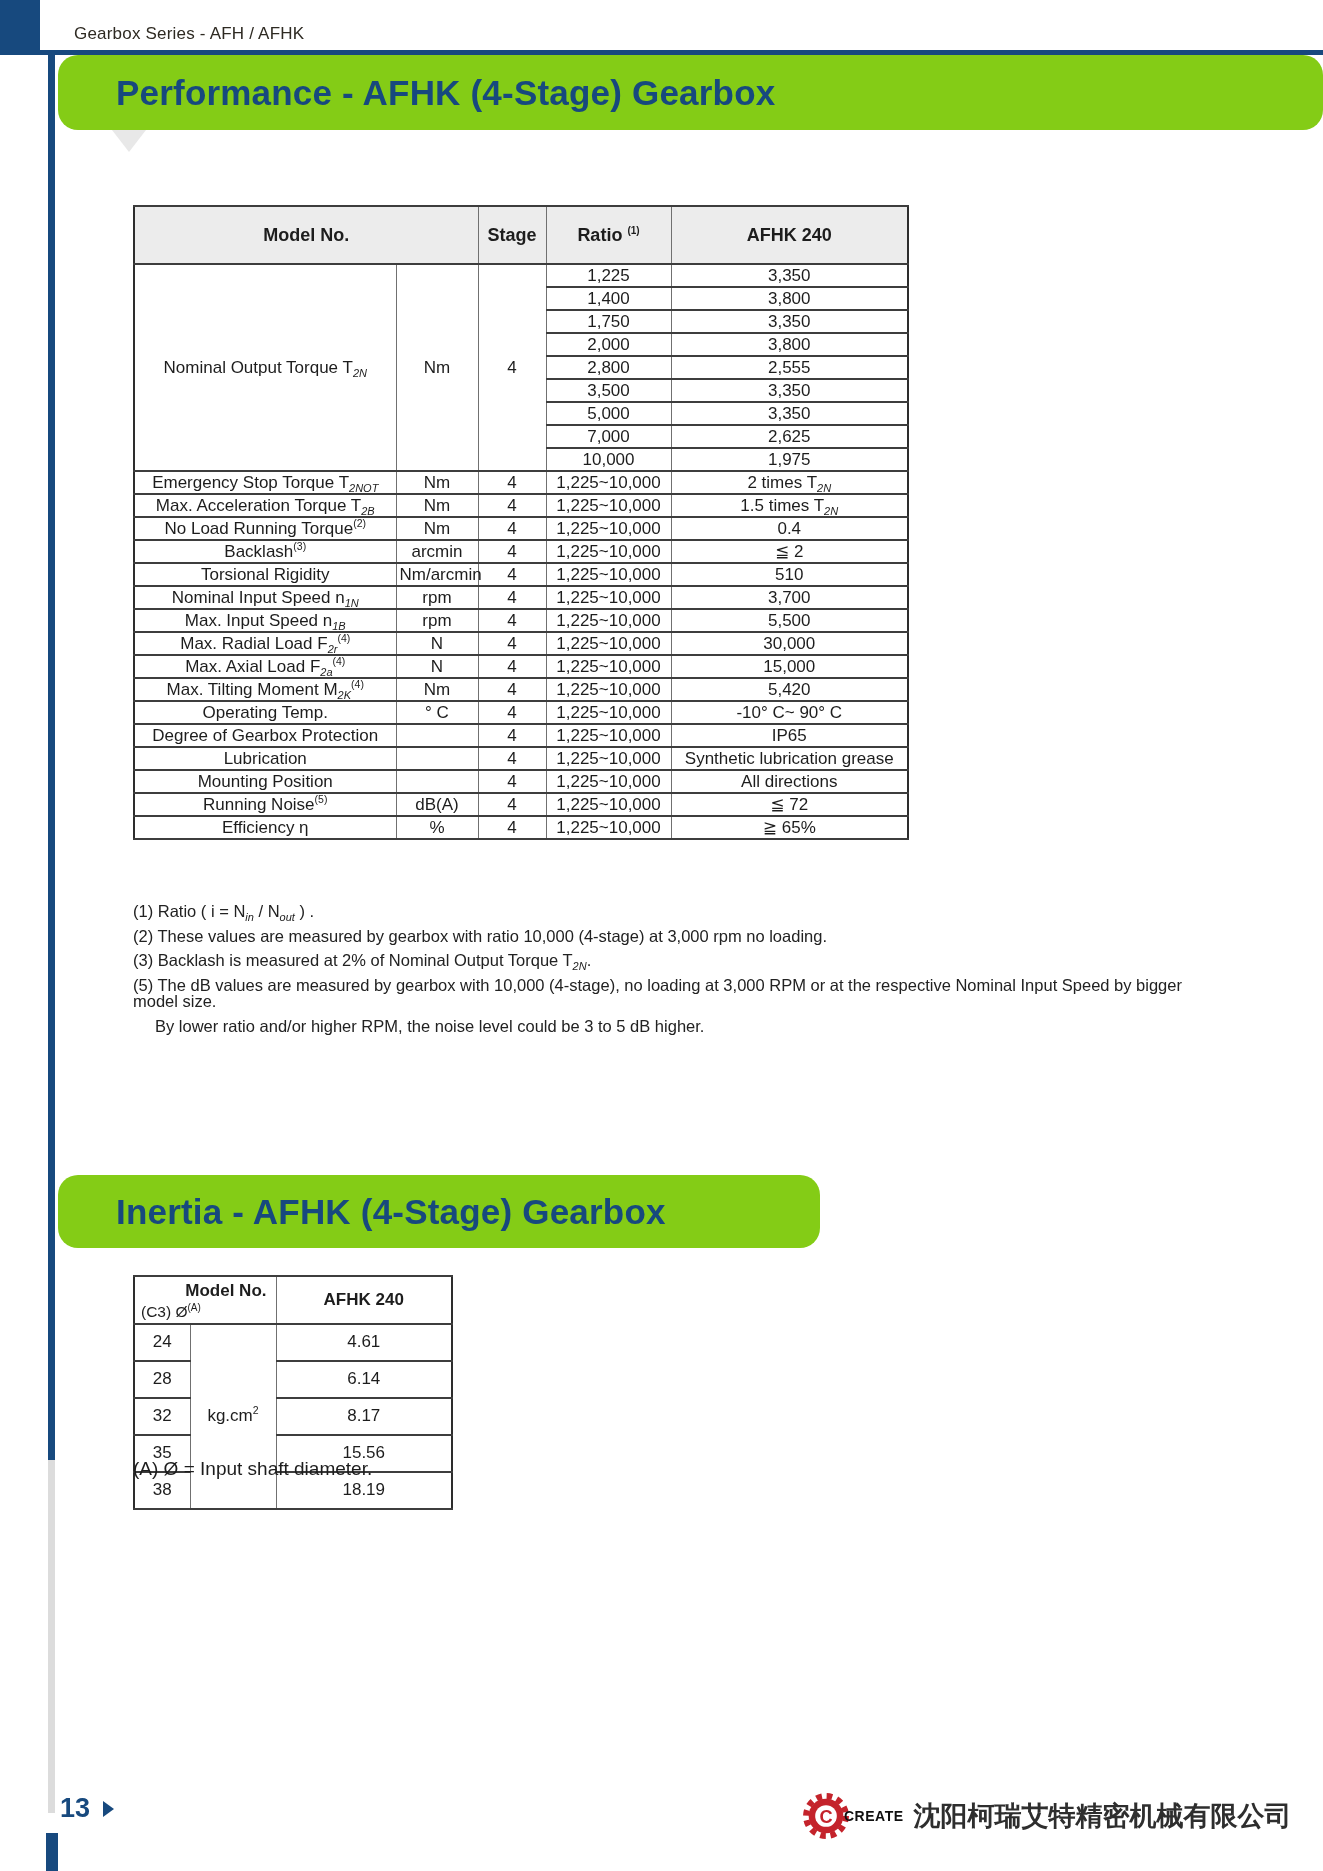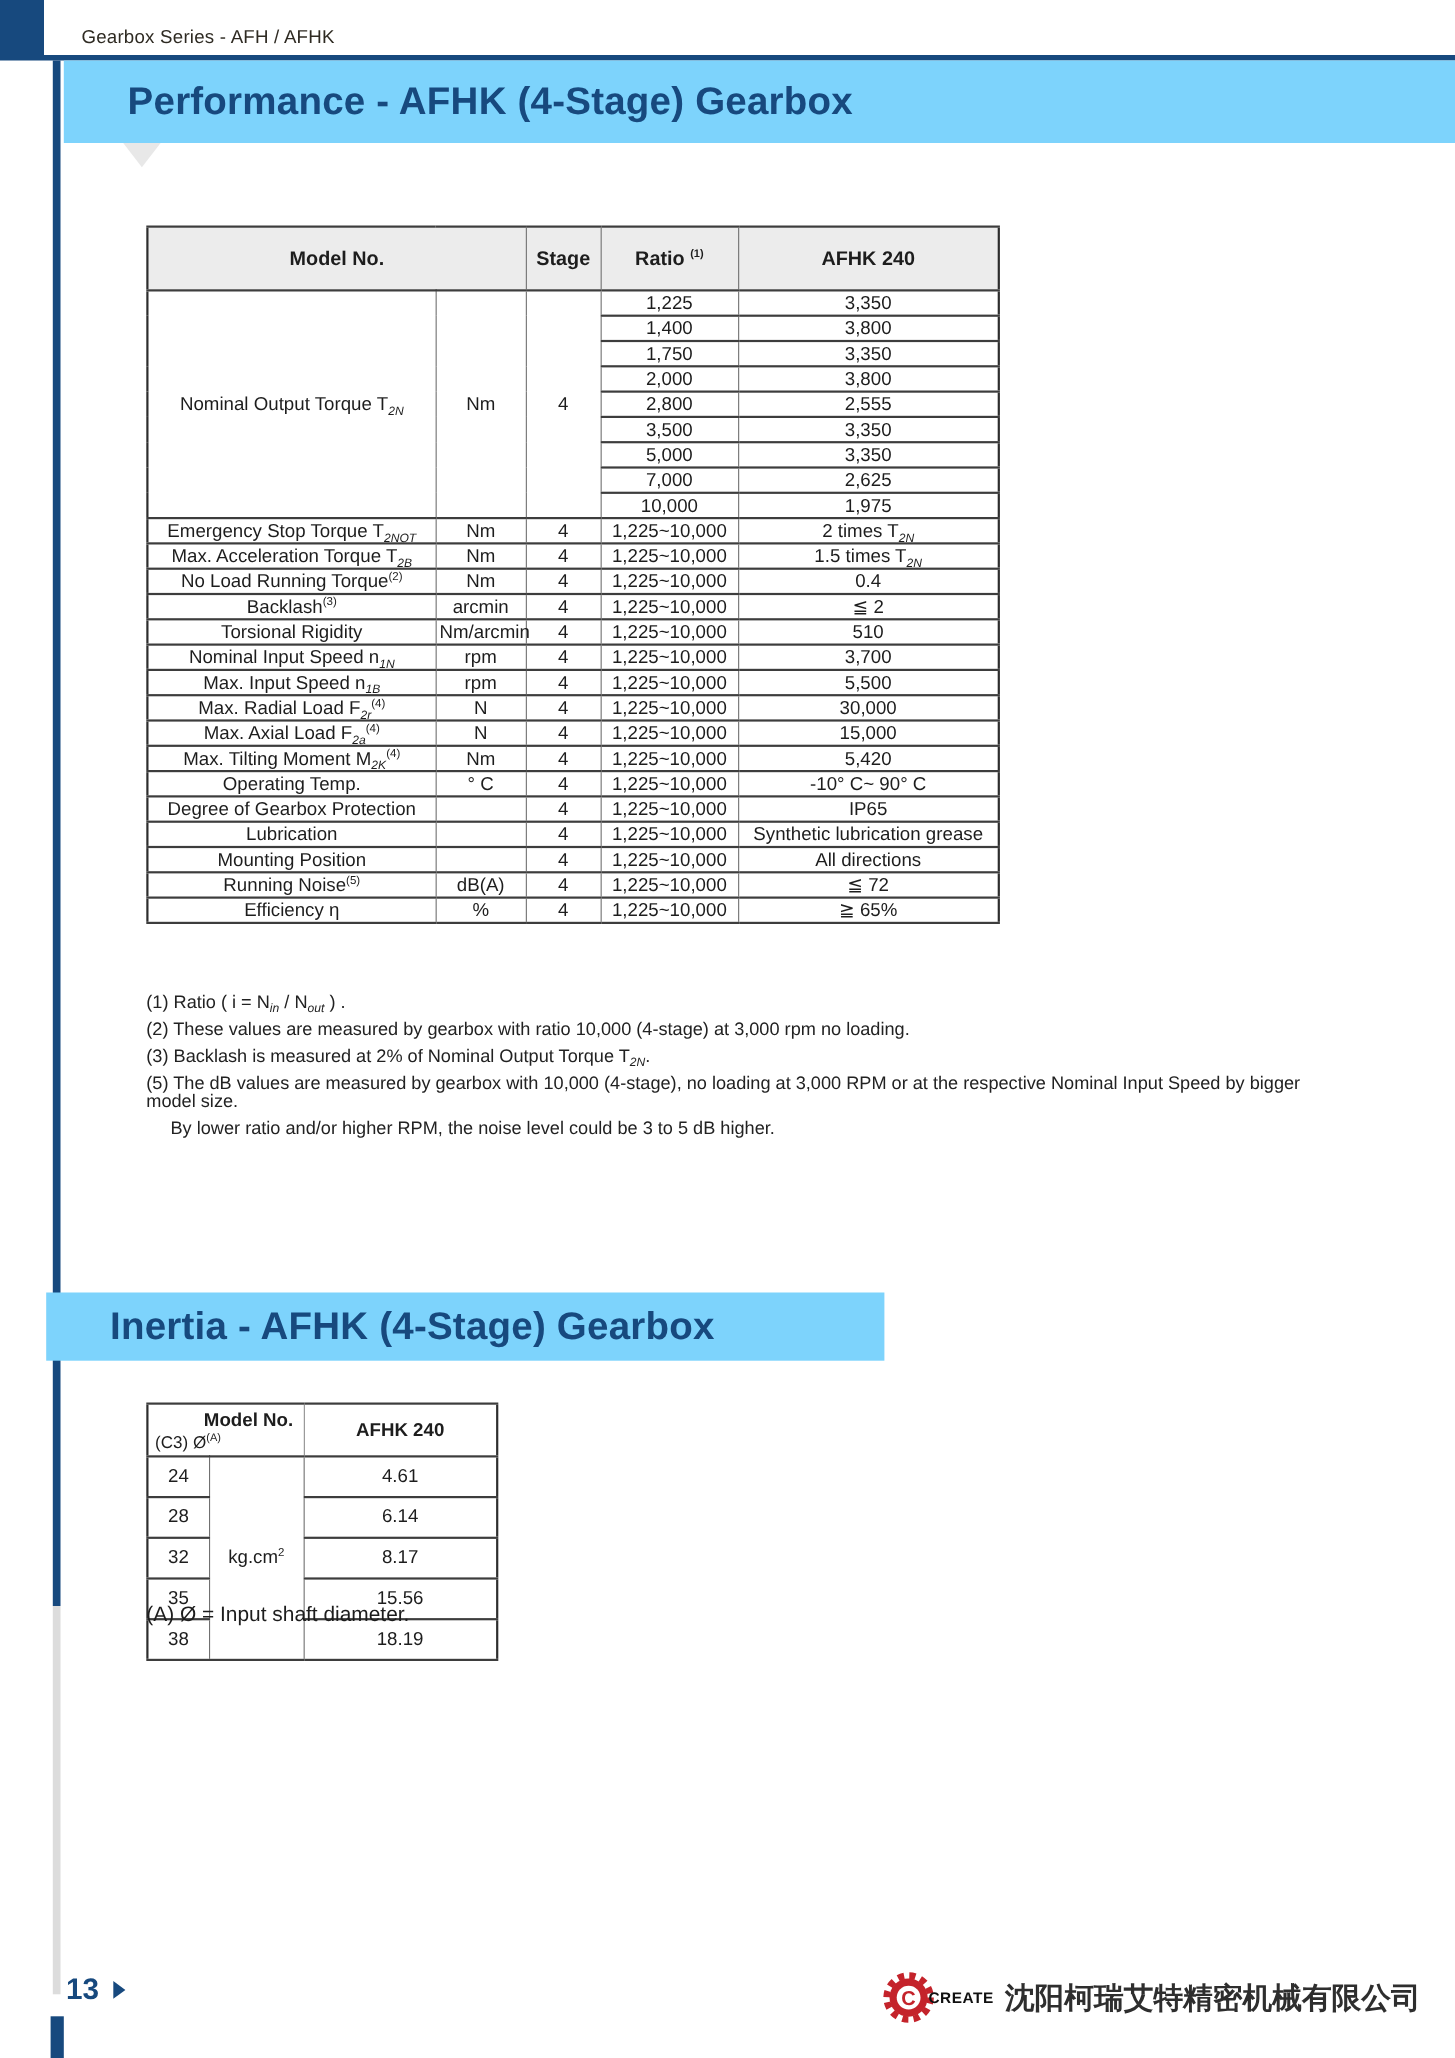--- a/index.html
+++ b/index.html
@@ -10,26 +10,26 @@
   }
   
   .corner-square { position:absolute; left:0; top:0; width:40px; height:55px; background:#17497e; }
   .series-label { position:absolute; left:74px; top:24px; font-size:17px; color:#2e2a22; letter-spacing:0.2px; }
   .top-rule { position:absolute; left:40px; top:50px; width:1283px; height:5px; background:#17497e; }
   .vline-blue { position:absolute; left:48px; top:55px; width:7px; height:1405px; background:#17497e; }
   .vline-gray { position:absolute; left:48px; top:1460px; width:7px; height:353px; background:#dcdcdc; }
   .vstub-blue { position:absolute; left:46px; top:1833px; width:12px; height:38px; background:#17497e; }
 
   
-  .banner { position:absolute; background:#7dd3fc; display:flex; align-items:center; }
+  .banner { position:absolute; background:#84cc16; display:flex; align-items:center;border-radius:20px; }
   .banner h1 { margin:0; padding-left:58px; font-size:35px; font-weight:bold; color:#17497e; letter-spacing:0.2px; }
   .banner-perf { left:58px; top:55px; width:1265px; height:75px; }
   .banner-notch { position:absolute; left:112px; top:130px; width:0; height:0;
     border-left:17px solid transparent; border-right:17px solid transparent; border-top:22px solid #e8e8e8; }
-  .banner-inertia { left:42px; top:1175px; width:762px; height:62px; }
+  .banner-inertia { left:58px; top:1175px; width:762px; height:73px; }
 
   
   table.perf { position:absolute; left:133px; top:205px; width:774px; border-collapse:collapse; table-layout:fixed; }
   table.perf th, table.perf td {
     border:1px solid #707070; border-top:2px solid #3d3d3d; border-bottom:2px solid #3d3d3d;
     padding:0 3px; font-size:17px; text-align:center; height:23px; line-height:1.15;
   }
   table.perf { border:2px solid #2d2d2d; }
   table.perf th { background:#ececec; height:58px; font-size:18px; }
   th.model-h { font-size:19px; }

